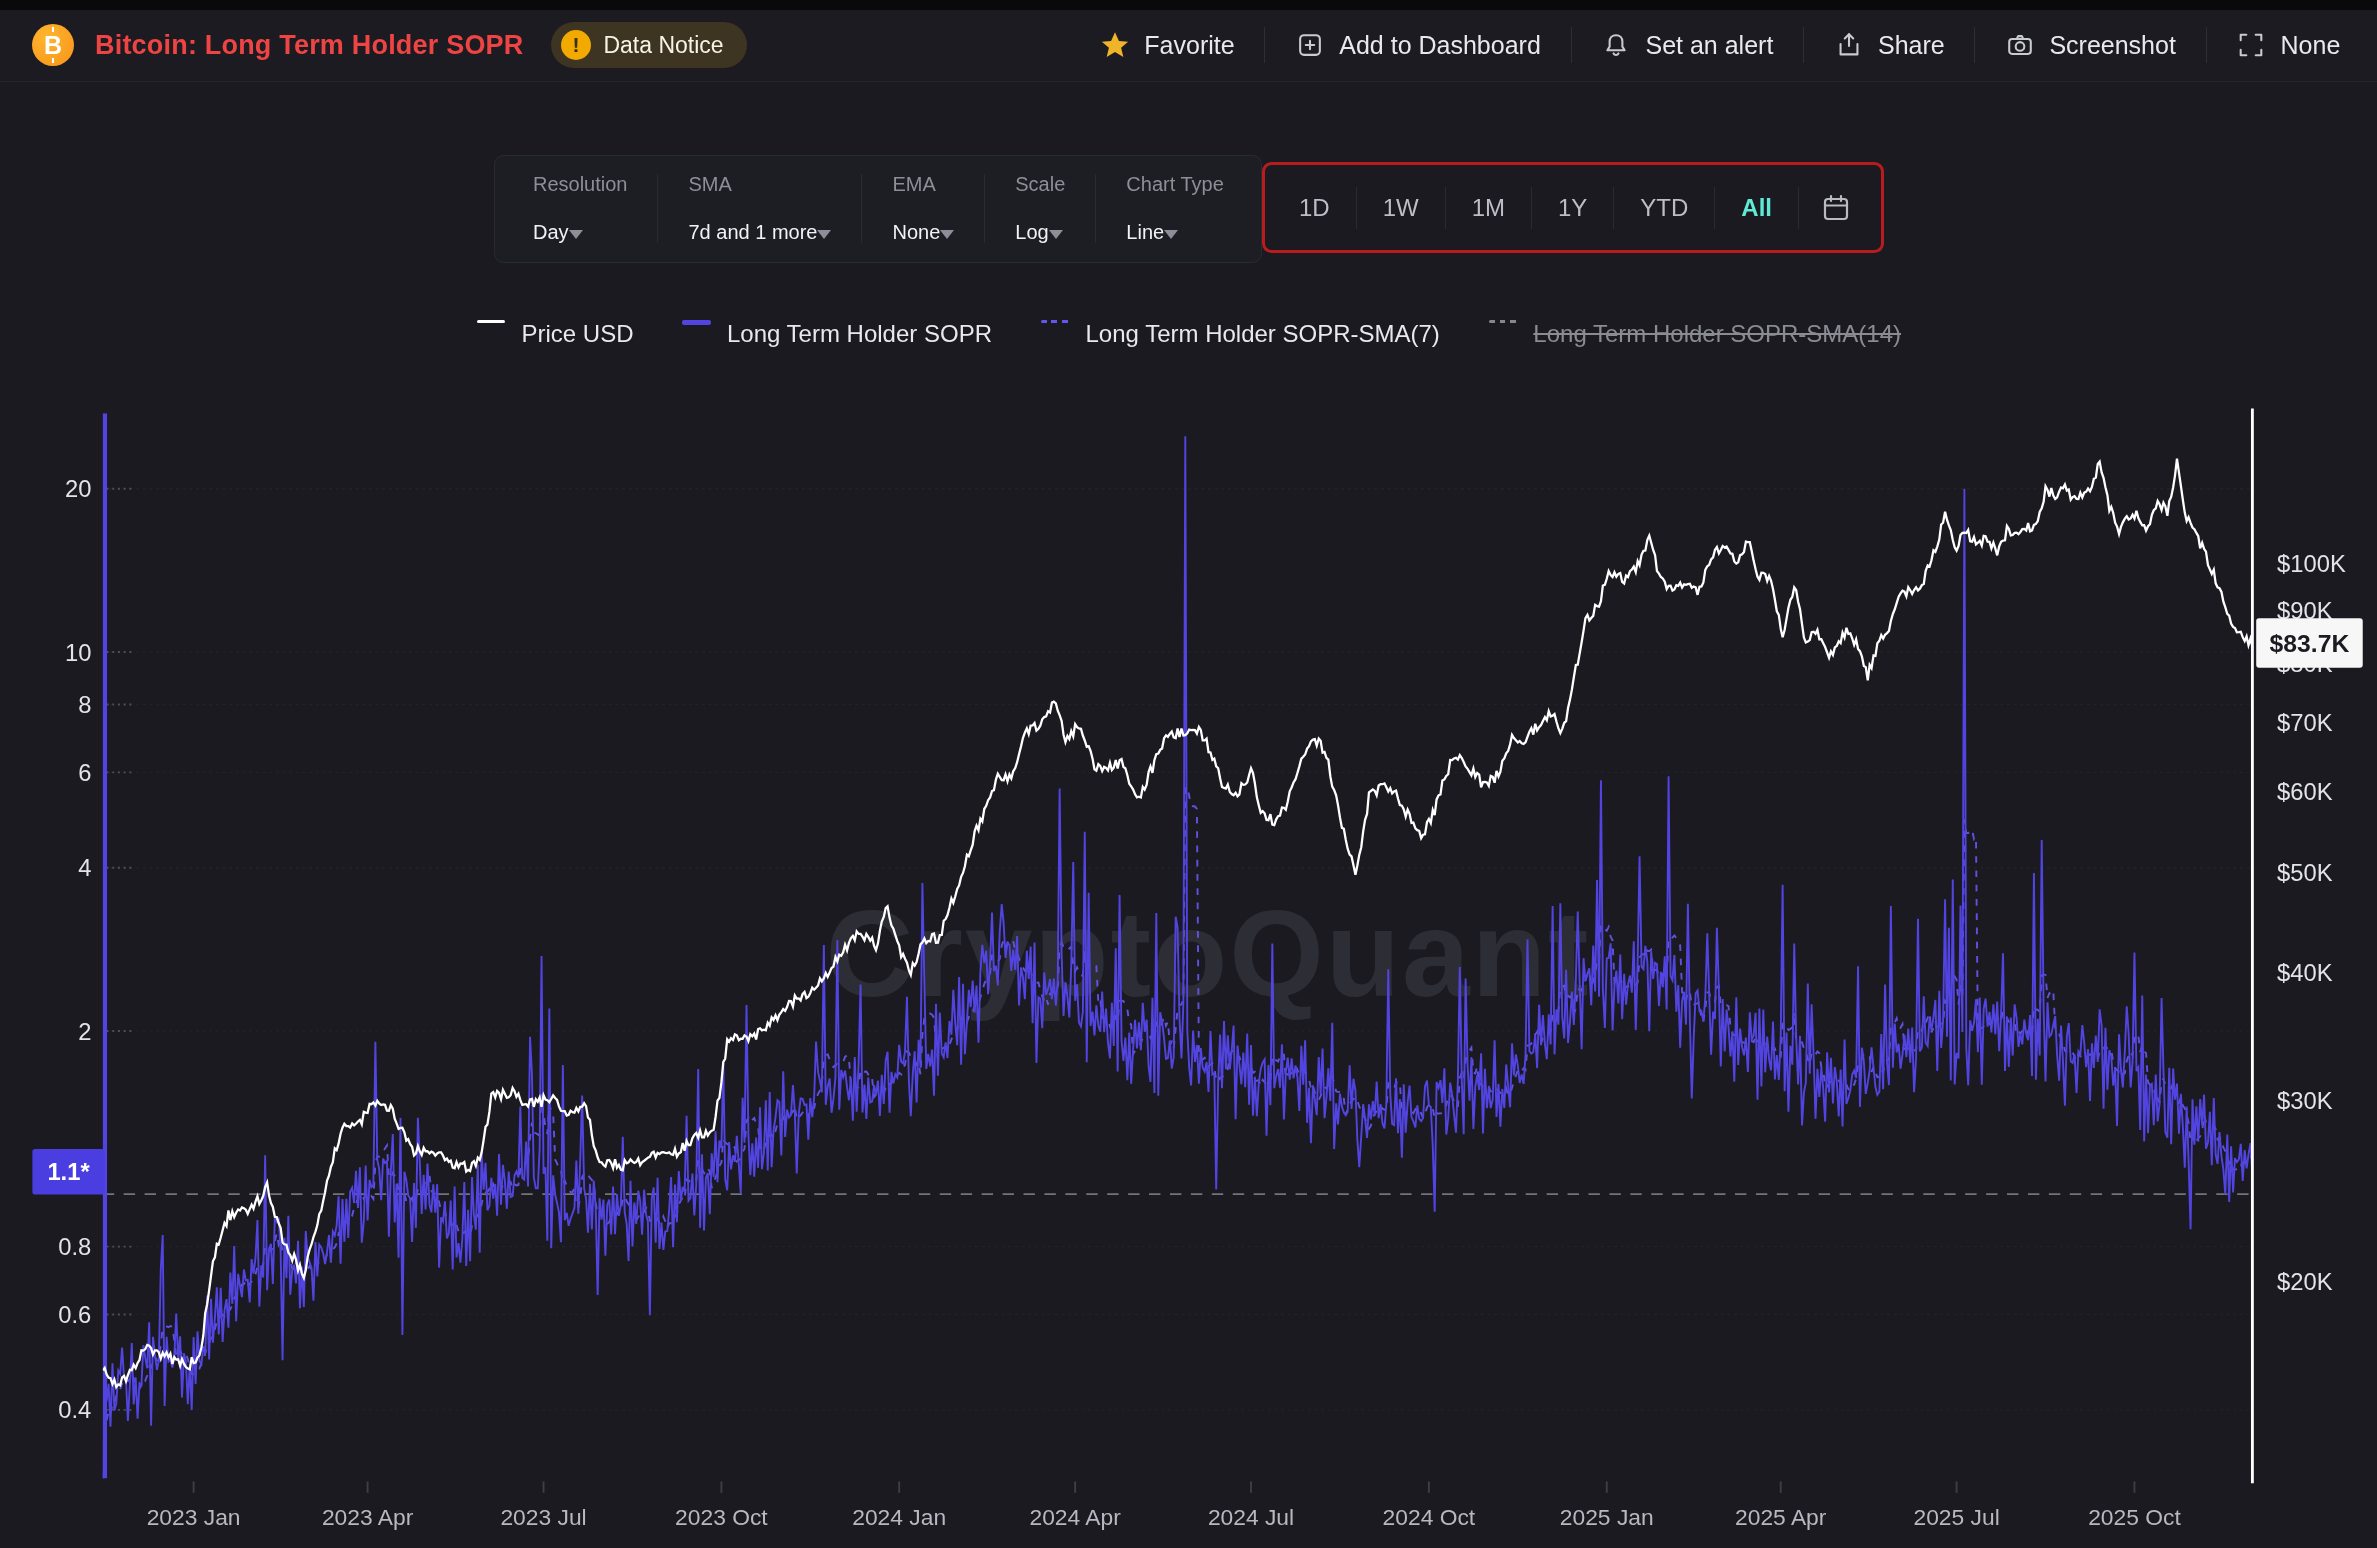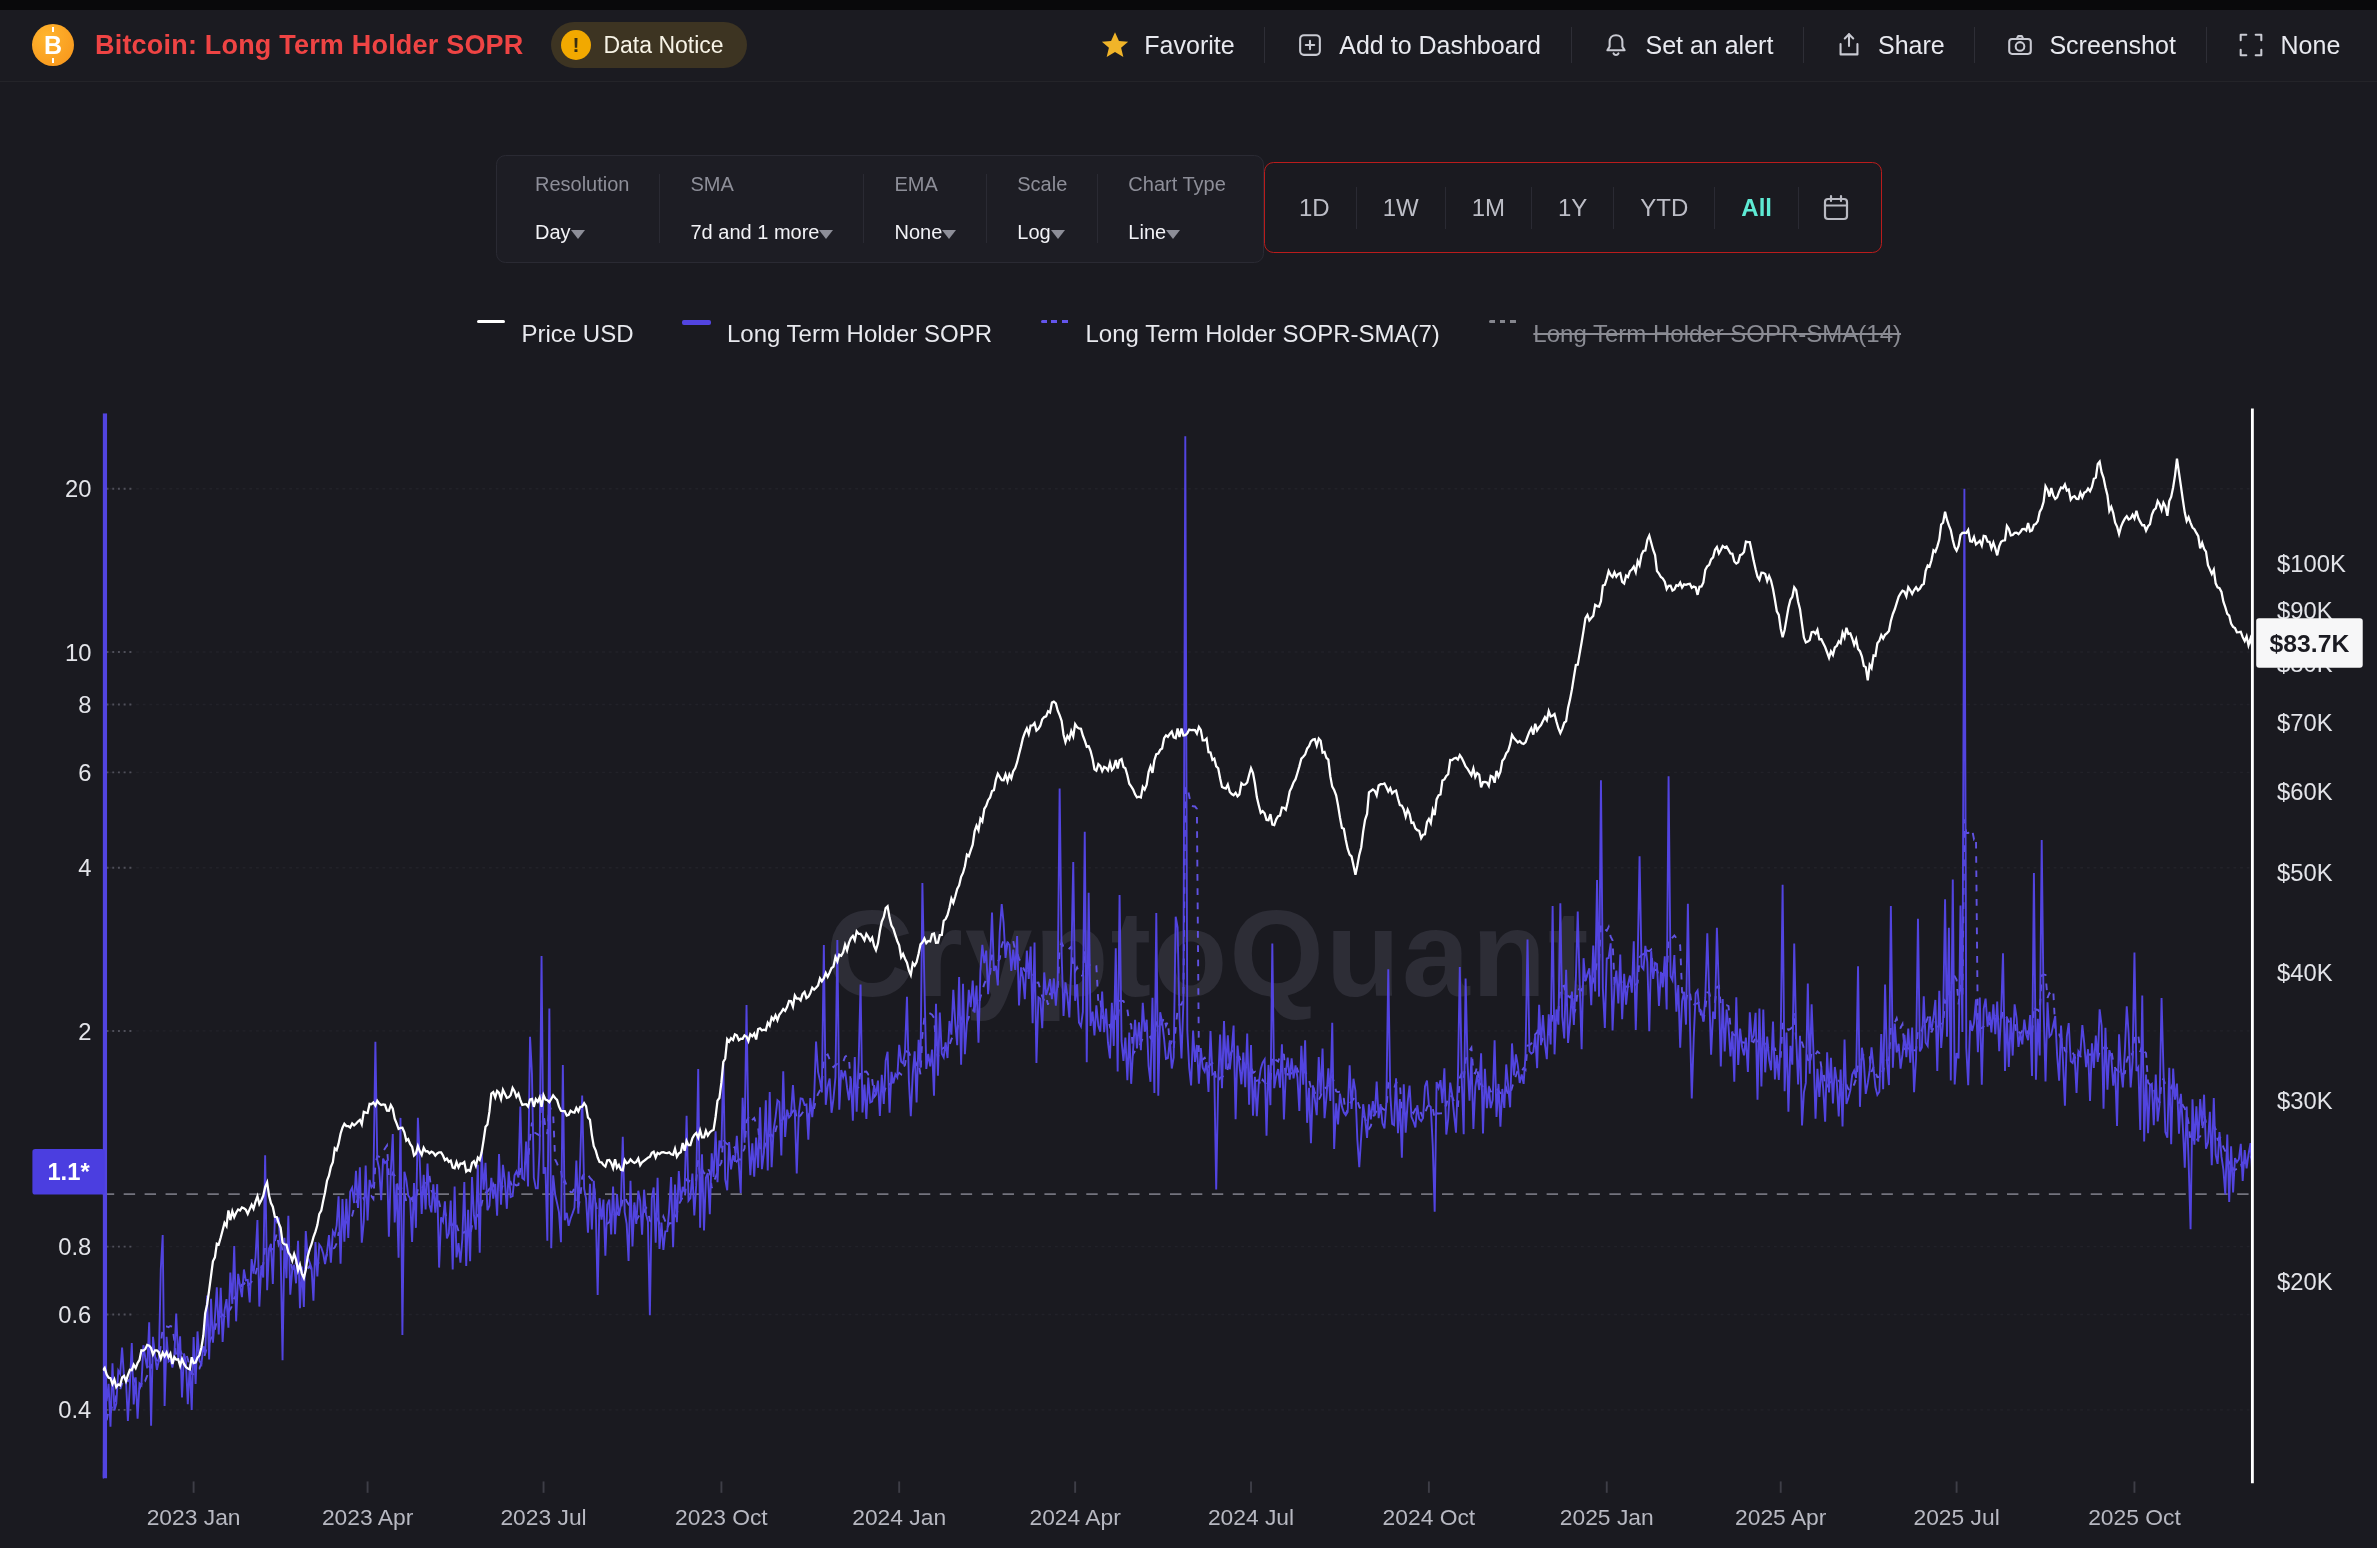--- a/index.html
+++ b/index.html
@@ -31,21 +31,21 @@
                padding:0 42px;margin-top:73px;}
   .ctrl-panel{display:flex;align-items:stretch;background:#1d1d24;border:1px solid #2a2a33;
               border-radius:9.5px;height:108px;box-sizing:border-box;padding:14.3px 7.6px;}
   .ctrl-group{display:flex;flex-direction:column;justify-content:space-between;
               padding:2.9px 30px;cursor:pointer;}
   .ctrl-label{font-size:20px;color:#8d8e98;}
   .ctrl-value{font-size:20px;color:#f2f2f6;display:flex;align-items:center;}
   .chev{width:0;height:0;border-left:7.6px solid transparent;border-right:7.6px solid transparent;
         border-top:9.5px solid #8d8e98;margin-top:2.9px;}
   .ctrl-div{width:1px;background:#2a2a33;margin:3.8px 0;}
-  .range-panel{display:flex;align-items:center;border:1px solid #b91c1c;border-radius:9.5px;
+  .range-panel{display:flex;align-items:center;border:3px solid #b91c1c;border-radius:9.5px;
                height:91px;margin-top:7.6px;padding:0 7.6px;box-sizing:border-box;}
   .range-btn{background:none;border:none;font-size:24px;color:#bcbdc6;padding:0 26px;
              font-family:inherit;cursor:pointer;}
   .range-btn.active{color:#5eead4;font-weight:bold;}
   .range-div{width:1px;height:42px;background:#2a2a33;}
   .cal-btn{background:none;border:none;padding:0 21px;cursor:pointer;display:flex;align-items:center;}
   
   .legend{display:flex;justify-content:center;align-items:center;gap:49px;margin-top:57px;}
   .legend-item{display:flex;gap:16px;font-size:24px;color:#e8e9ee;cursor:pointer;}
   .legend-item .sw{width:28.5px;height:3.8px;border-radius:1.9px;}

